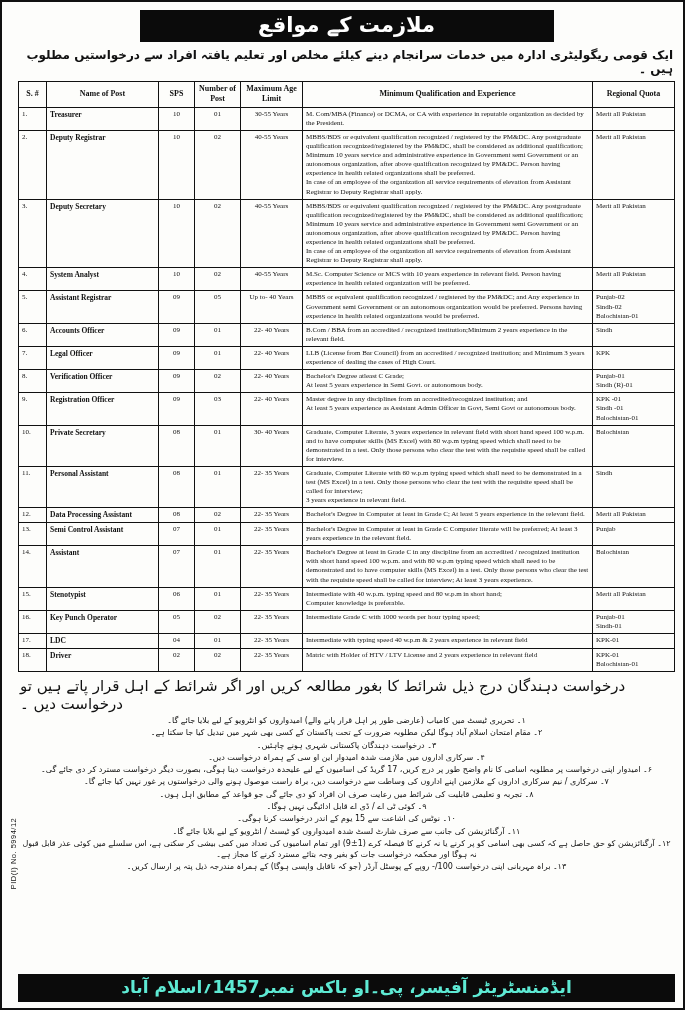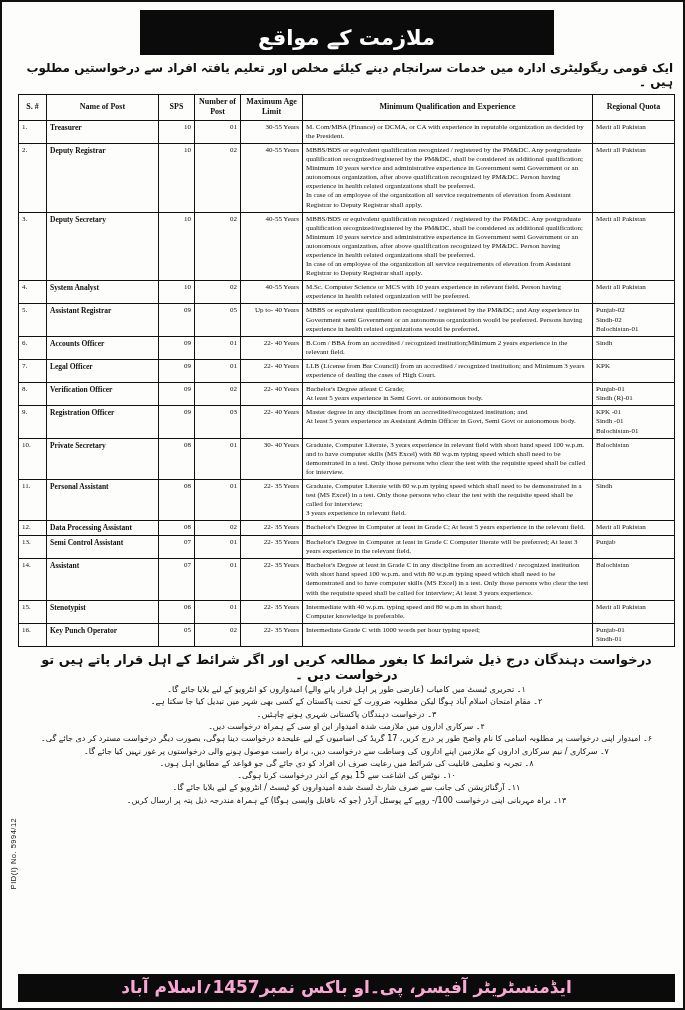--- a/index.html
+++ b/index.html
@@ -12,21 +12,21 @@
     border: 2px solid #111;
     padding: 6px 8px 4px 16px;
     font-family: "Liberation Serif", serif;
     color: #111;
     overflow: hidden;
   }
   .top-banner {
     width: 414px; margin: 2px auto 6px auto;
     background: #0b0b0b; color: #fff;
     text-align: center;
-    padding: 16px 0 5px 0;
+    padding: 3px 0 5px 0;
     font-family: "DejaVu Sans", sans-serif;
     font-size: 21px; font-weight: bold;
     direction: rtl;
   }
   .intro {
     direction: rtl;
     font-family: "DejaVu Sans", sans-serif;
     font-size: 12px; font-weight: bold;
     margin: 2px 2px 5px 2px;
   }
@@ -40,45 +40,45 @@
     border: 1px solid #111;
     padding: 2px 3px;
     vertical-align: top;
   }
   table.jobs th {
     font-size: 8px;
     text-align: center;
     vertical-align: middle;
     font-weight: bold;
   }
-  td.c { text-align: right; }
+  td.c { text-align: center; }
   td.post { font-weight: bold; font-size: 7.5px; }
   td.pre, td.quota { white-space: pre-line; }
   td.quota { font-size: 7px; }
   .conditions {
     direction: rtl;
     font-family: "DejaVu Sans", sans-serif;
     margin: 5px 2px 4px 2px;
   }
   .cond-intro {
-    font-size: 13px; font-weight: bold;
-    text-align: center;
+    font-size: 15px; font-weight: normal;
+    text-align: left;
     margin-bottom: 3px;
   }
   .cond-list { list-style: none; }
   .cond-list li {
     font-size: 8px;
     text-align: center;
     margin-bottom: 1.5px;
     line-height: 1.35;
   }
   .footer-banner {
     position: absolute;
     left: 16px; right: 8px; bottom: 6px;
-    background: #0b0b0b; color: #f9a8d4;
+    background: #0b0b0b; color: #5eead4;
     text-align: center;
     direction: rtl;
     font-family: "DejaVu Sans", sans-serif;
     font-size: 17px; font-weight: bold;
     padding: 3px 0 5px 0;
   }
   .pid {
     position: absolute;
     left: -34px; bottom: 150px;
     transform: rotate(-90deg);
@@ -264,36 +264,57 @@
       </tr>
       <tr>
         <td>16.</td>
         <td class="post">Key Punch Operator</td>
         <td class="c">05</td>
         <td class="c">02</td>
         <td class="c">22- 35 Years</td>
         <td class="pre">Intermediate Grade C with 1000 words per hour typing speed;</td>
         <td class="quota">Punjab-01
 Sindh-01</td>
+      </tr>
+      <tr>
+        <td>17.</td>
+        <td class="post">LDC</td>
+        <td class="c">04</td>
+        <td class="c">01</td>
+        <td class="c">22- 35 Years</td>
+        <td class="pre">Intermediate with typing speed 40 w.p.m &amp; 2 years experience in relevant  field</td>
+        <td class="quota">KPK-01</td>
+      </tr>
+      <tr>
+        <td>18.</td>
+        <td class="post">Driver</td>
+        <td class="c">02</td>
+        <td class="c">02</td>
+        <td class="c">22- 35 Years</td>
+        <td class="pre">Matric with  Holder of HTV / LTV License and 2 years experience in relevant field</td>
+        <td class="quota">KPK-01
+Balochistan-01</td>
       </tr>
     </tbody>
   </table>
 
   <div class="conditions">
     <div class="cond-intro">درخواست دہندگان درج ذیل شرائط کا بغور مطالعہ کریں اور اگر شرائط کے اہل قرار پاتے ہیں تو درخواست دیں ۔</div>
     <ul class="cond-list">
       <li>۱۔   تحریری ٹیسٹ میں کامیاب (عارضی طور پر اہل قرار پانے والے) امیدواروں کو انٹرویو کے لیے بلایا جائے گا۔</li>
       <li>۲۔   مقام امتحان اسلام آباد ہوگا لیکن مطلوبہ ضرورت کے تحت پاکستان کے کسی بھی شہر میں تبدیل کیا جا سکتا ہے۔</li>
       <li>۳۔   درخواست دہندگان پاکستانی شہری ہونے چاہئیں۔</li>
       <li>۴۔   سرکاری اداروں میں ملازمت شدہ امیدوار این او سی کے ہمراہ درخواست دیں۔</li>
       <li>۶۔   امیدوار اپنی درخواست پر مطلوبہ اسامی کا نام واضح طور پر درج کریں، 17 گریڈ کی اسامیوں کے لیے علیحدہ درخواست دینا ہوگی، بصورت دیگر درخواست مسترد کر دی جائے گی۔</li>
       <li>۷۔   سرکاری / نیم سرکاری اداروں کے ملازمین اپنے اداروں کی وساطت سے درخواست دیں، براہ راست موصول ہونے والی درخواستوں پر غور نہیں کیا جائے گا۔</li>
       <li>۸۔   تجربہ و تعلیمی قابلیت کی شرائط میں رعایت صرف ان افراد کو دی جائے گی جو قواعد کے مطابق اہل ہوں۔</li>
+      <li>۹۔   کوئی ٹی اے / ڈی اے قابل ادائیگی نہیں ہوگا۔</li>
       <li>۱۰۔  نوٹس کی اشاعت سے 15 یوم کے اندر درخواست کرنا ہوگی۔</li>
       <li>۱۱۔  آرگنائزیشن کی جانب سے صرف شارٹ لسٹ شدہ امیدواروں کو ٹیسٹ / انٹرویو کے لیے بلایا جائے گا۔</li>
+      <li>۱۲۔  آرگنائزیشن کو حق حاصل ہے کہ کسی بھی اسامی کو پر کرنے یا نہ کرنے کا فیصلہ کرے (1±9) اور تمام اسامیوں کی تعداد میں کمی بیشی کر سکتی ہے، اس سلسلے میں کوئی عذر قابل قبول نہ ہوگا اور محکمہ درخواست جات کو بغیر وجہ بتائے مسترد کرنے کا مجاز ہے۔</li>
       <li>۱۳۔  براہ مہربانی اپنی درخواست 100/- روپے کے پوسٹل آرڈر (جو کہ ناقابل واپسی ہوگا) کے ہمراہ مندرجہ ذیل پتہ پر ارسال کریں۔</li>
     </ul>
   </div>
 
   <div class="footer-banner">
     <span>ایڈمنسٹریٹر آفیسر، پی۔او باکس نمبر1457؍اسلام آباد</span>
   </div>
 
   <div class="pid">PID(I) No. 5994/12</div>
 

